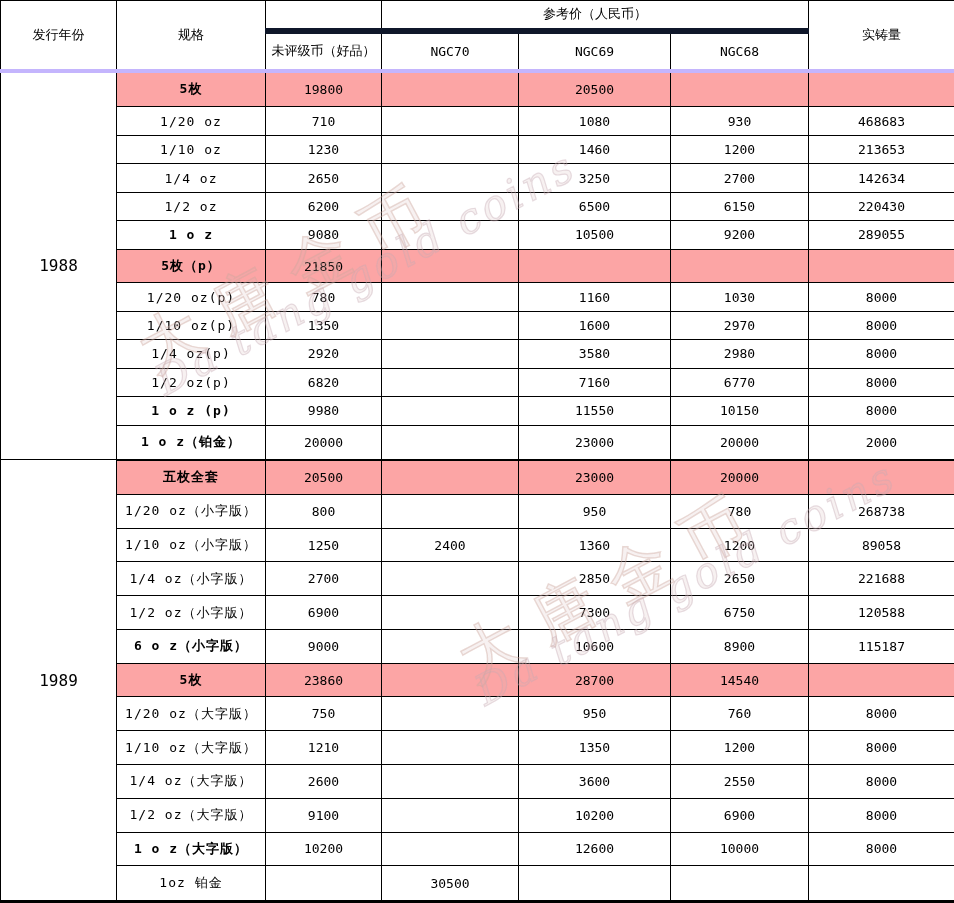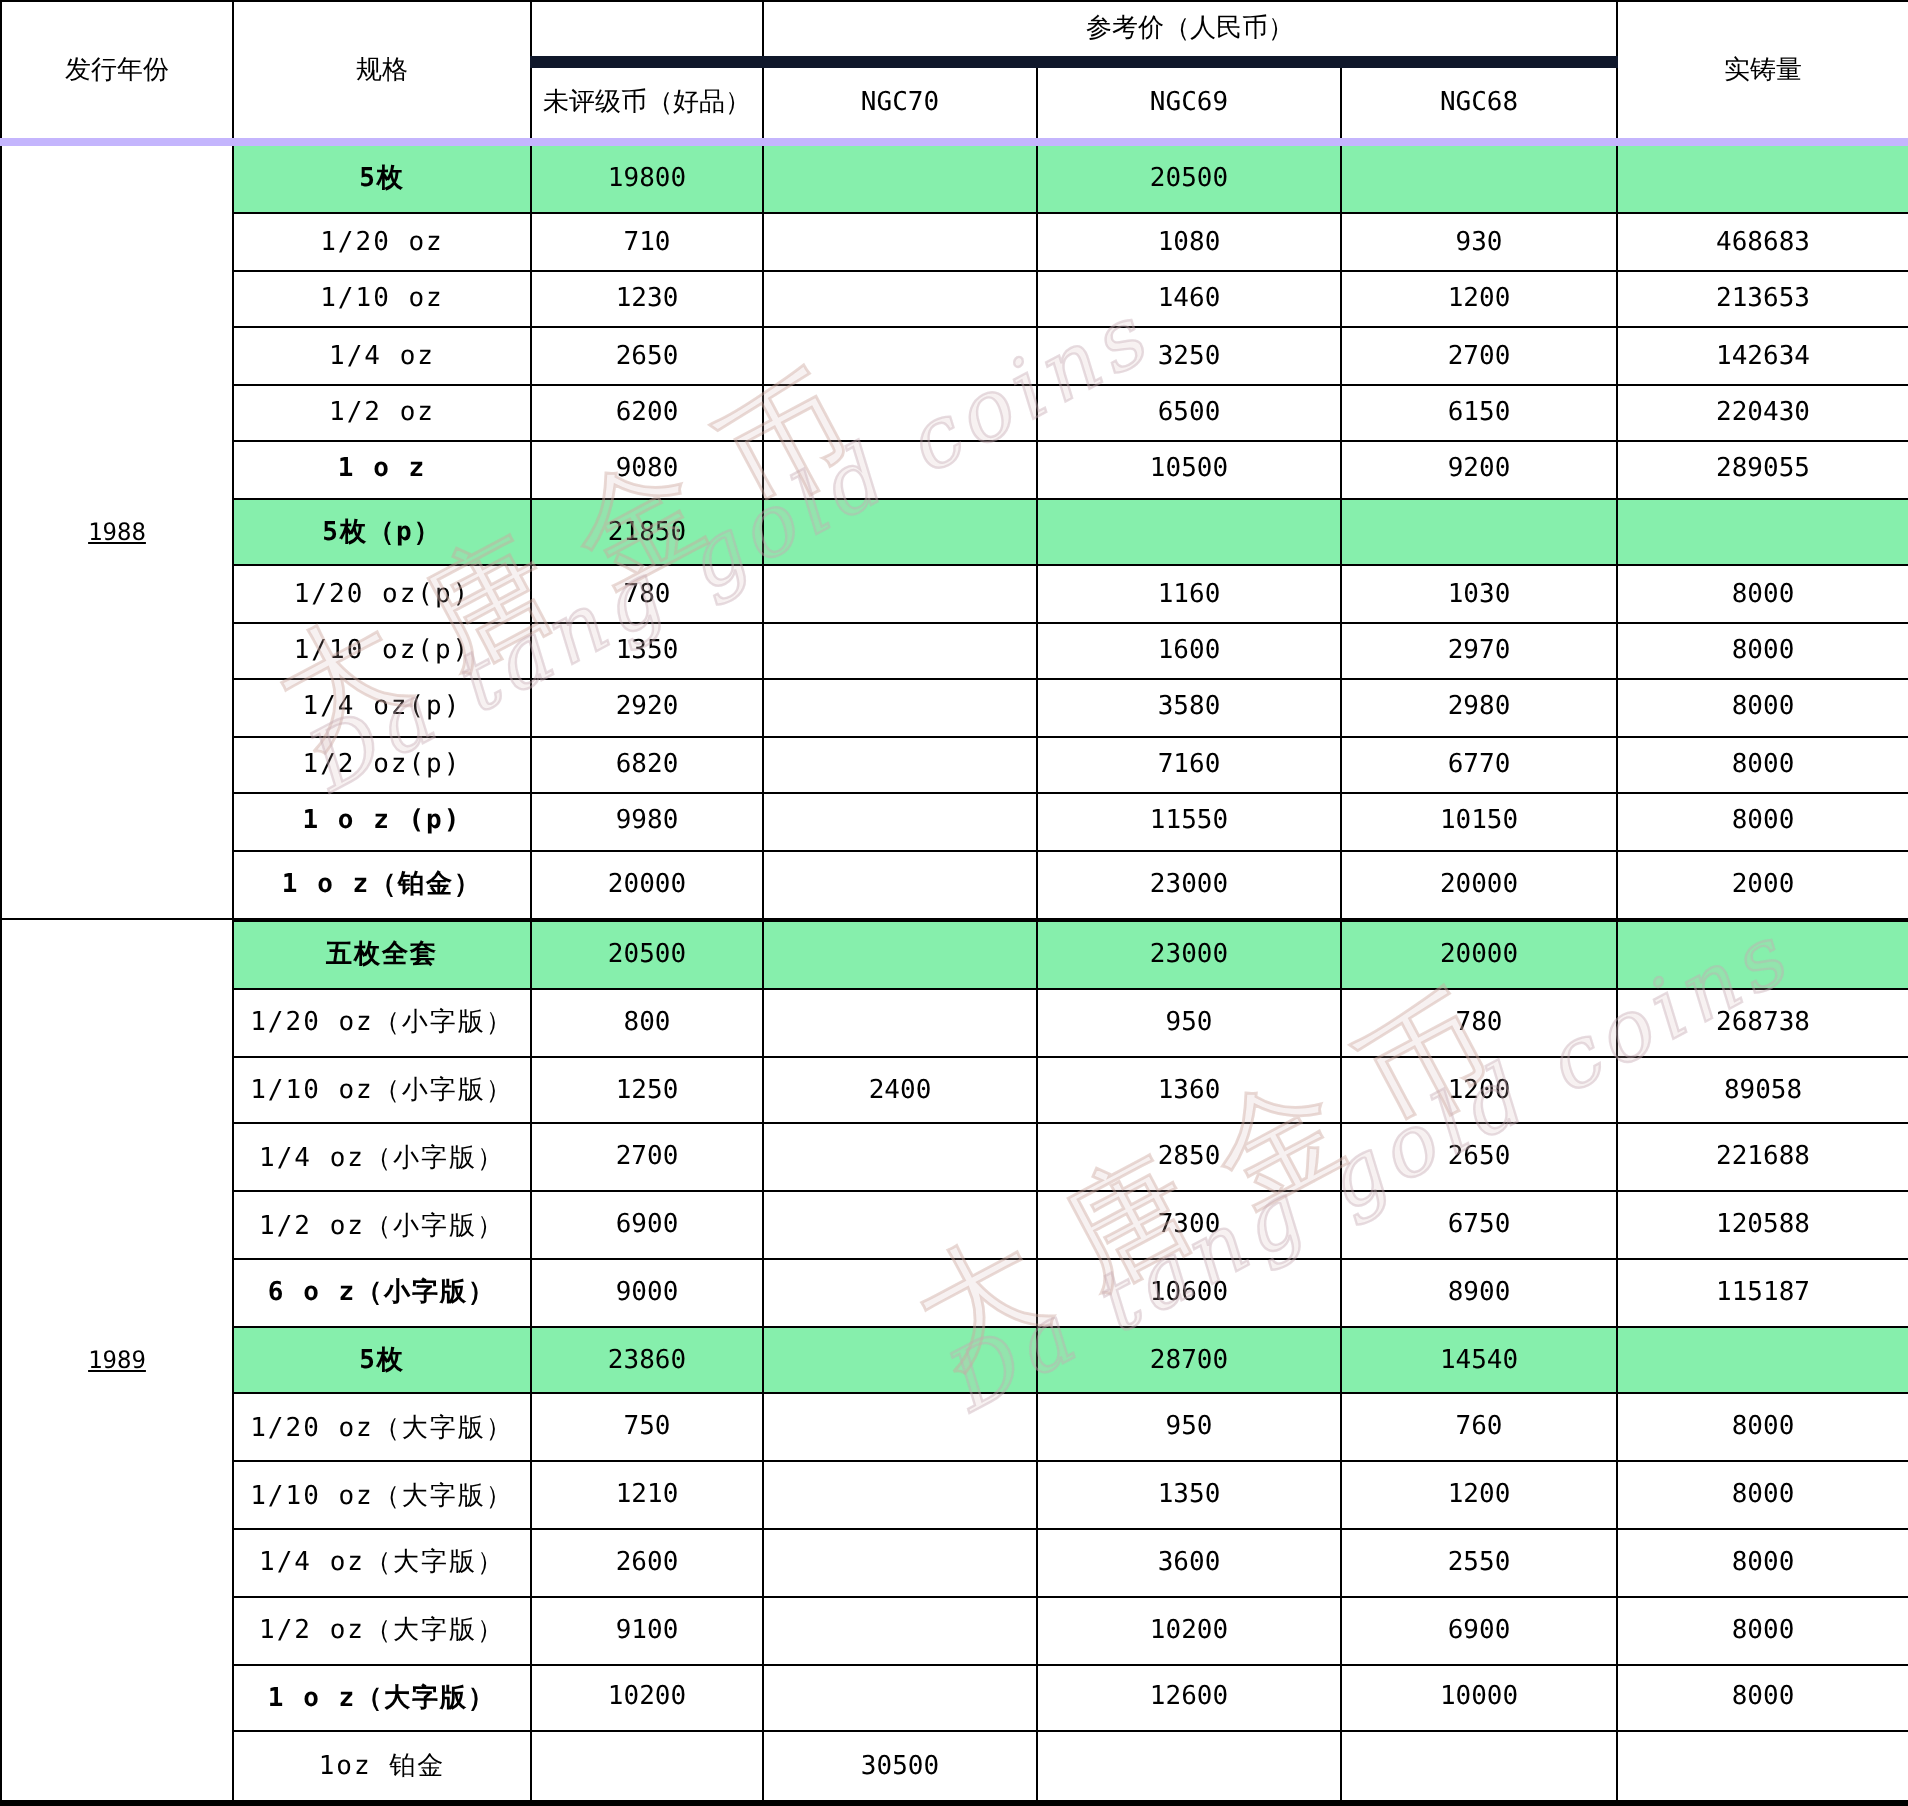--- a/index.html
+++ b/index.html
@@ -17,23 +17,23 @@
     border:1px solid #000;
     text-align:center; vertical-align:middle;
     font-size:13px; font-weight:normal;
     padding:0 2px;
     white-space:nowrap; overflow:hidden;
   }
   tr.h1 { height:30px; }
   tr.h2 { height:40px; }
   tr.h1 th.sub-bottom { border-bottom:6px solid #0f172a; }
   thead th.span-rows, tr.h2 th { border-bottom:4px solid #c4b5fd; }
-  td.year { font-size:12px;text-decoration:underline; }
+  td.year { font-size:16px; }
   tr.group-end td { border-bottom:2px solid #000; }
-  td.hl { background:#86efac; }
+  td.hl { background:#fca5a5; }
   td.b { font-weight:bold; }
   td.spec { letter-spacing:1px; }
 
   .wm {
     position:absolute; z-index:2; pointer-events:none;
     transform:rotate(-28deg); transform-origin:left top;
     color:transparent;
     -webkit-text-stroke:1.4px rgba(205,168,158,0.42);
     text-shadow:0 0 1px rgba(210,180,175,0.18);
     line-height:0.9; text-align:left;

